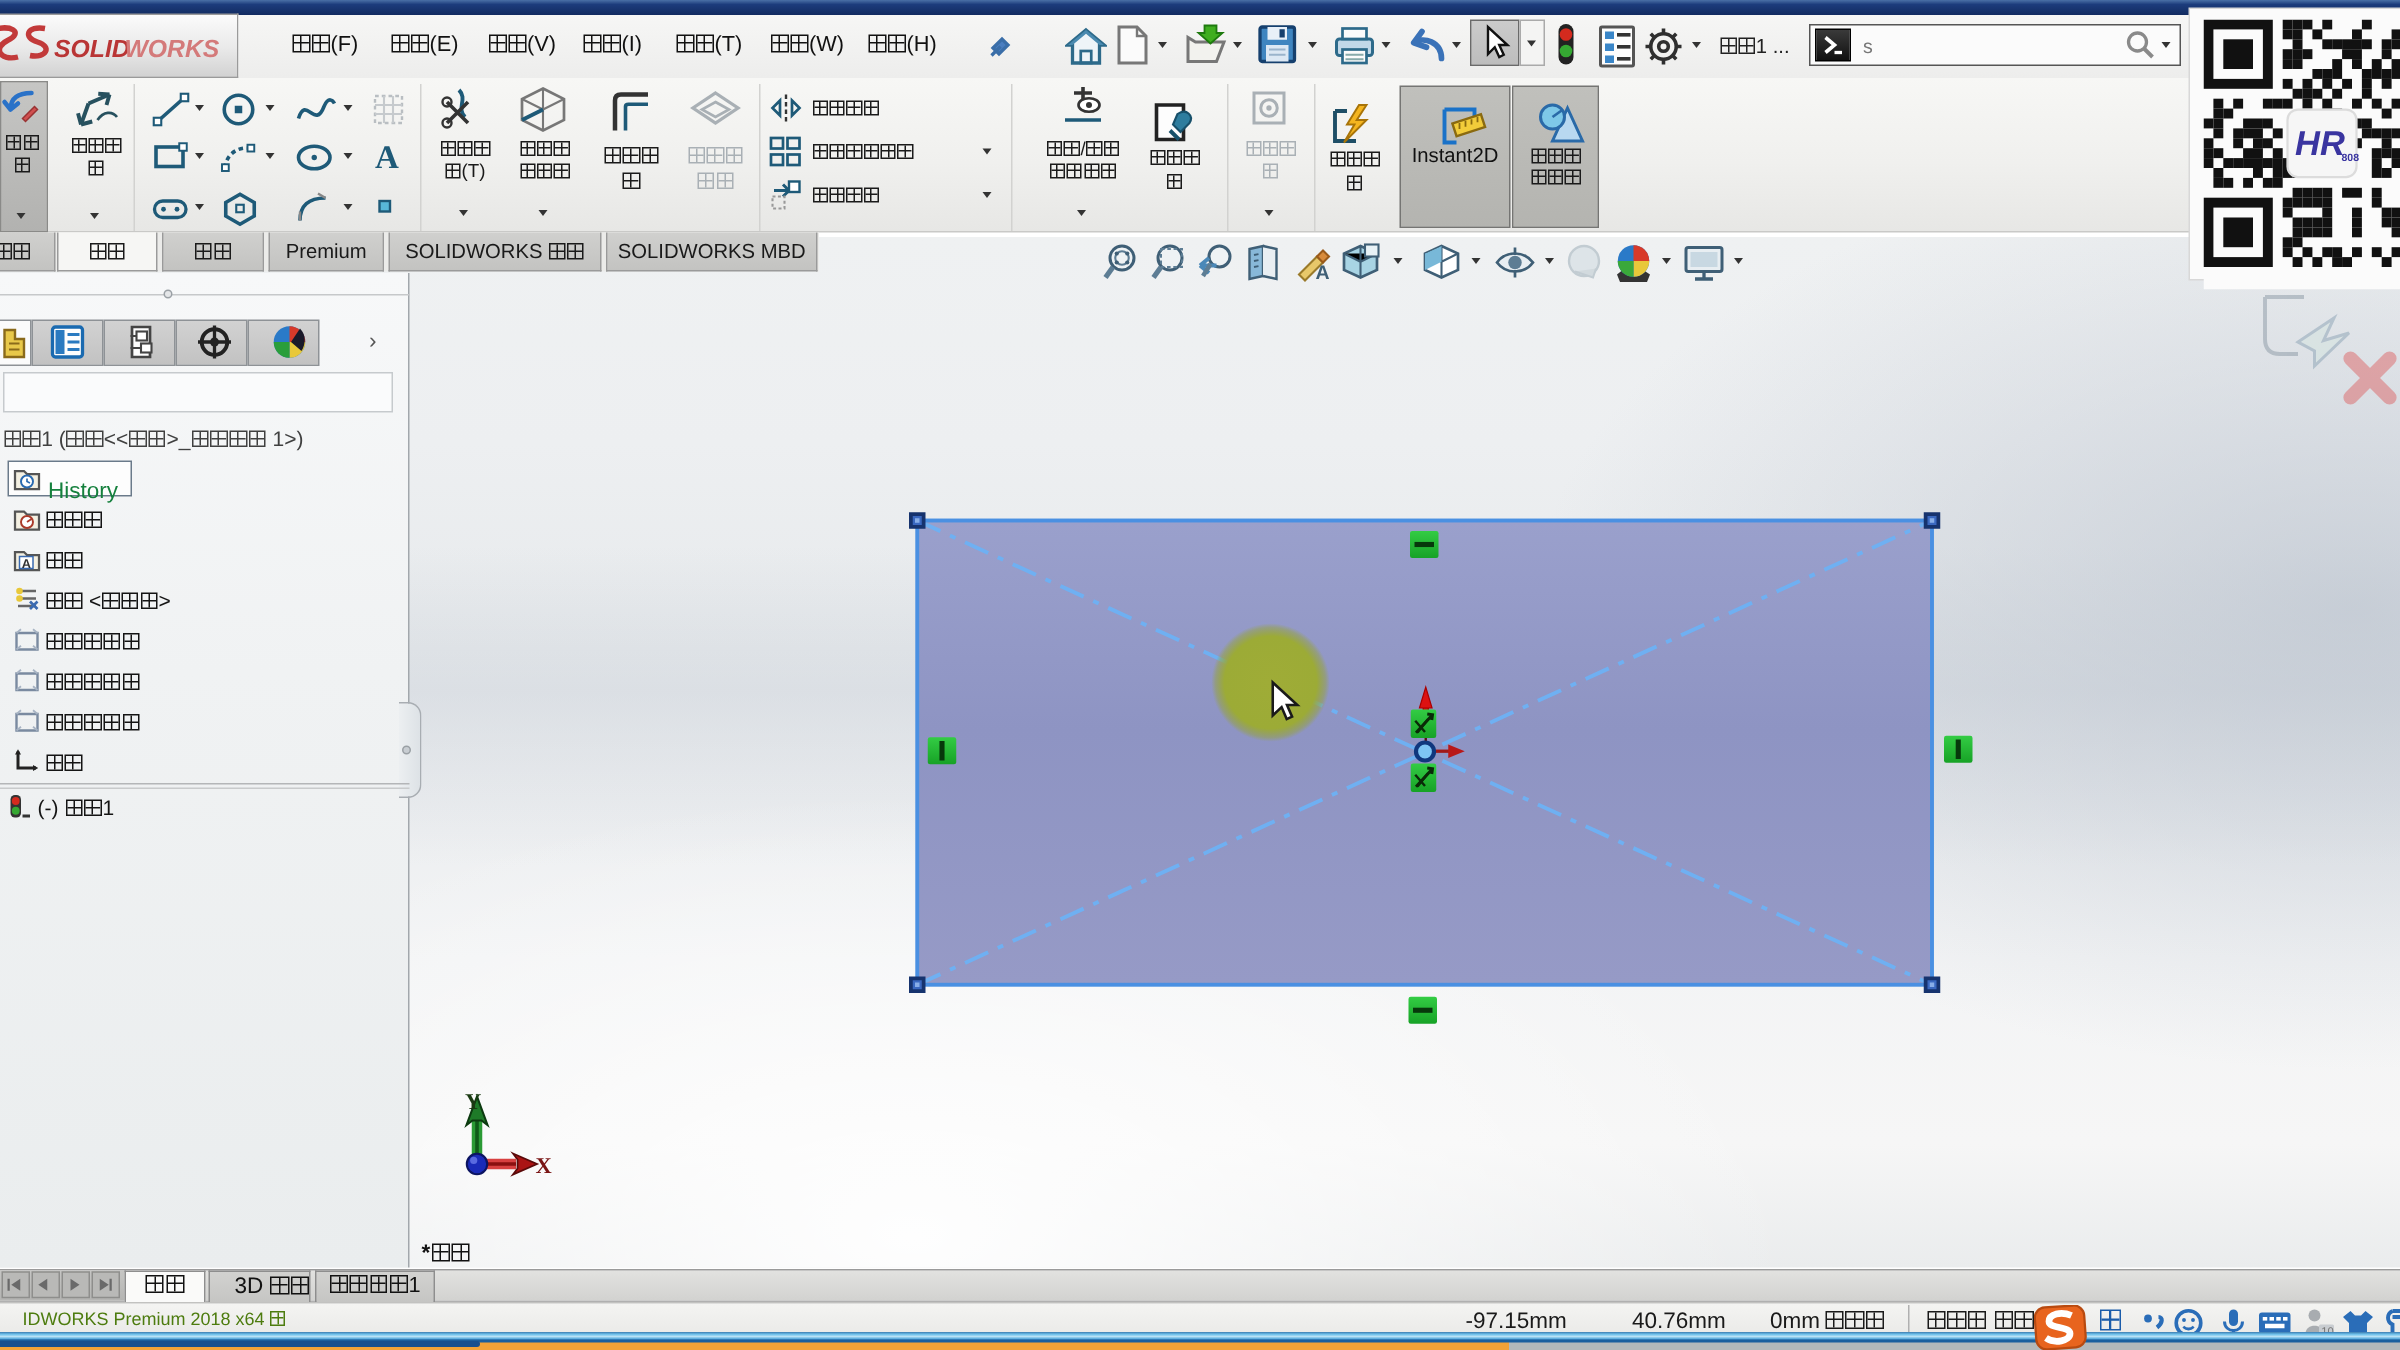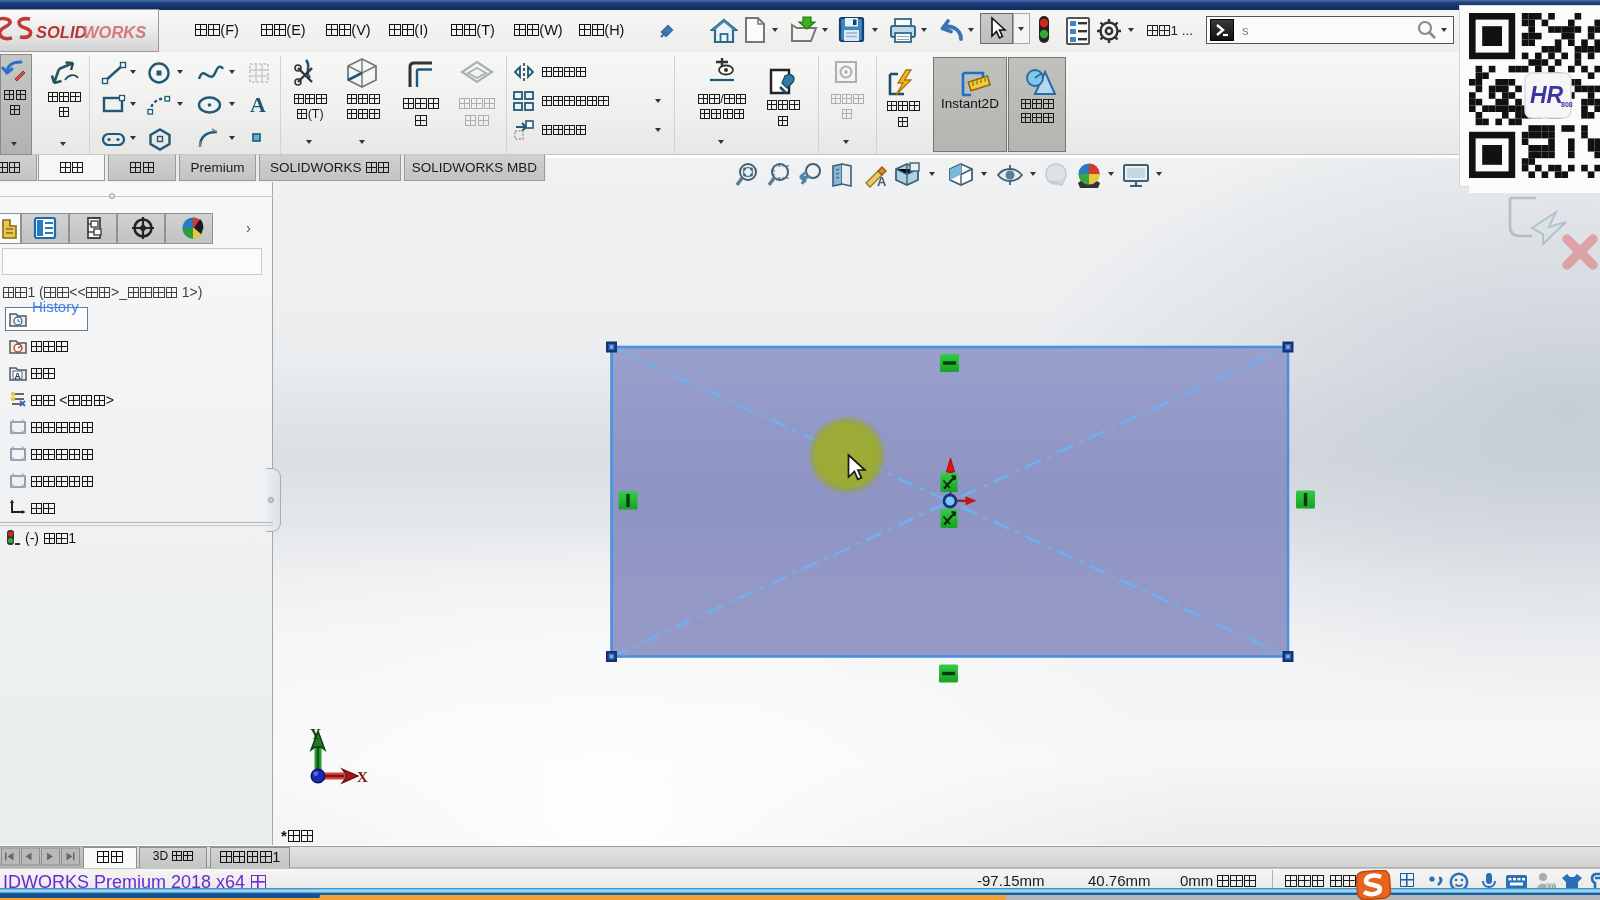--- a/index.html
+++ b/index.html
@@ -493,21 +493,21 @@
   </svg>
 <div class="ab" style="left:246px;top:219px;font-size:15px;color:#555">›</div>
 <div class="ab" style="left:2px;top:248px;width:260px;height:27px;background:#fafbfc;border:1px solid #c6cacd"></div>
 <div class="ab" style="left:2px;top:284px;font-size:14px;color:#404040;white-space:nowrap"><b class="cj"></b><b class="cj"></b>1  (<b class="cj"></b><b class="cj"></b>&lt;&lt;<b class="cj"></b><b class="cj"></b>&gt;_<b class="cj"></b><b class="cj"></b><b class="cj"></b><b class="cj"></b> 1&gt;)</div>
 <div class="ab" style="left:5px;top:307px;width:83px;height:24px;background:#fdfdfd;border:1px solid #6a7a8a"></div>
 <svg class="ab" width="20" height="18" viewBox="0 0 20 18" style="left:8px;top:310px">
     <path d="M2 4 L8 4 L10 6 L18 6 L18 16 L2 16 Z" fill="#f4f0e2" stroke="#555" stroke-width="1.5"></path>
     <circle cx="10" cy="11" r="4" fill="#fff" stroke="#2a6ab0" stroke-width="1.3"></circle>
     <path d="M10 9 L10 11 L12 12" stroke="#2a6ab0" stroke-width="1.1" fill="none"></path>
   </svg>
-<div class="ab" style="left:32px;top:298px;font-size:15px;color:#3b82f6">History</div>
+<div class="ab" style="left:32px;top:319px;font-size:15px;color:#15803d">History</div>
 <svg class="ab" width="20" height="18" viewBox="0 0 20 18" style="left:8px;top:337px">
     <path d="M2 4 L8 4 L10 6 L18 6 L18 16 L2 16 Z" fill="#f4f0e2" stroke="#555" stroke-width="1.5"></path>
     <circle cx="10" cy="11" r="4" fill="#fff" stroke="#aa3a2a" stroke-width="1.3"></circle>
     <path d="M10 11 L13 9" stroke="#aa3a2a" stroke-width="1.2"></path>
   </svg>
 <div class="ab" style="left:30px;top:338px;font-size:14px;color:#141414;white-space:nowrap"><b class="cj"></b><b class="cj"></b><b class="cj"></b></div>
 <svg class="ab" width="20" height="18" viewBox="0 0 20 18" style="left:8px;top:364px">
     <path d="M2 4 L8 4 L10 6 L18 6 L18 16 L2 16 Z" fill="#f4f0e2" stroke="#555" stroke-width="1.5"></path>
     <rect x="5" y="7" width="9" height="8" fill="#fff" stroke="#3a6ab0" stroke-width="1"></rect>
     <text x="6.5" y="14.5" font-size="8.5" font-weight="bold" fill="#333" font-family="Liberation Sans">A</text>
@@ -762,25 +762,25 @@
       <rect x="61.5" y="1" width="18" height="17" fill="#b9b9b7" stroke="#8e8e8c" stroke-width="1"></rect>
       <path d="M7.5 9.5 L13.5 5.5 L13.5 13.5 Z M5 5.5 L6.5 5.5 L6.5 13.5 L5 13.5 Z"></path>
       <path d="M25.5 9.5 L31.5 5.5 L31.5 13.5 Z"></path>
       <path d="M47 5.5 L53 9.5 L47 13.5 Z"></path>
       <path d="M66.5 5.5 L72.5 9.5 L66.5 13.5 Z M73 5.5 L74.5 5.5 L74.5 13.5 L73 13.5 Z"></path>
     </g>
   </svg>
 <div class="ab" style="left:83px;top:847px;width:54px;height:21px;background:#fafaf9;border:1px solid #8e8e8e;border-bottom:none"></div>
 <div class="ab" style="left:83px;top:849px;width:54px;text-align:center;font-size:14.5px;color:#111;white-space:nowrap"><b class="cj"></b><b class="cj"></b></div>
 <div class="ab" style="left:139px;top:847px;width:68px;height:21px;background:linear-gradient(180deg,#d2d2d0,#c5c5c3);border:1px solid #8e8e8e;border-bottom:none"></div>
-<div class="ab" style="left:139px;top:849px;width:68px;text-align:center;font-size:12px;color:#111;white-space:nowrap">3D <b class="cj"></b><b class="cj"></b></div>
+<div class="ab" style="left:139px;top:849px;width:68px;text-align:right;font-size:15px;color:#111;white-space:nowrap">3D <b class="cj"></b><b class="cj"></b></div>
 <div class="ab" style="left:210px;top:847px;width:80px;height:21px;background:linear-gradient(180deg,#d2d2d0,#c5c5c3);border:1px solid #8e8e8e;border-bottom:none"></div>
 <div class="ab" style="left:210px;top:849px;width:80px;text-align:center;font-size:14.5px;color:#111;white-space:nowrap"><b class="cj"></b><b class="cj"></b><b class="cj"></b><b class="cj"></b>1</div>
 <div class="ab" style="left:0;top:868px;width:1600px;height:22px;background:linear-gradient(180deg,#f4f4f2,#eaeae8);border-top:1px solid #c2c2c0"></div>
-<div class="ab" style="left:3px;top:872px;font-size:18px;color:#6d28d9;white-space:nowrap">IDWORKS Premium 2018 x64 <b class="cj"></b></div>
+<div class="ab" style="left:15px;top:872px;font-size:12px;color:#4d7c0f;white-space:nowrap">IDWORKS Premium 2018 x64 <b class="cj"></b></div>
 <div class="ab" style="left:977px;top:872px;font-size:15px;color:#1a1a1a">-97.15mm</div>
 <div class="ab" style="left:1088px;top:872px;font-size:15px;color:#1a1a1a">40.76mm</div>
 <div class="ab" style="left:1180px;top:872px;font-size:15px;color:#1a1a1a">0mm</div>
 <div class="ab" style="left:1216px;top:872px;font-size:15px;color:#1a1a1a"><b class="cj"></b><b class="cj"></b><b class="cj"></b></div>
 <div class="ab" style="left:1272px;top:870px;width:1px;height:18px;background:#b0b0b0"></div>
 <div class="ab" style="left:1284px;top:872px;font-size:15px;color:#1a1a1a;white-space:nowrap"><b class="cj"></b><b class="cj"></b><b class="cj"></b> <b class="cj"></b><b class="cj"></b></div>
 <div class="ab" style="left:1399px;top:871px;font-size:17px;font-weight:bold;color:#1a5caa"><b class="cj"></b></div>
 <svg class="ab" width="20" height="20" viewBox="0 0 20 20" style="left:1427px;top:873px">
     <circle cx="5" cy="6" r="2.6" fill="#2a6db8"></circle>
     <path d="M12 5 C 15 5, 15 9, 11 12" stroke="#2a6db8" stroke-width="2.8" fill="none"></path>

